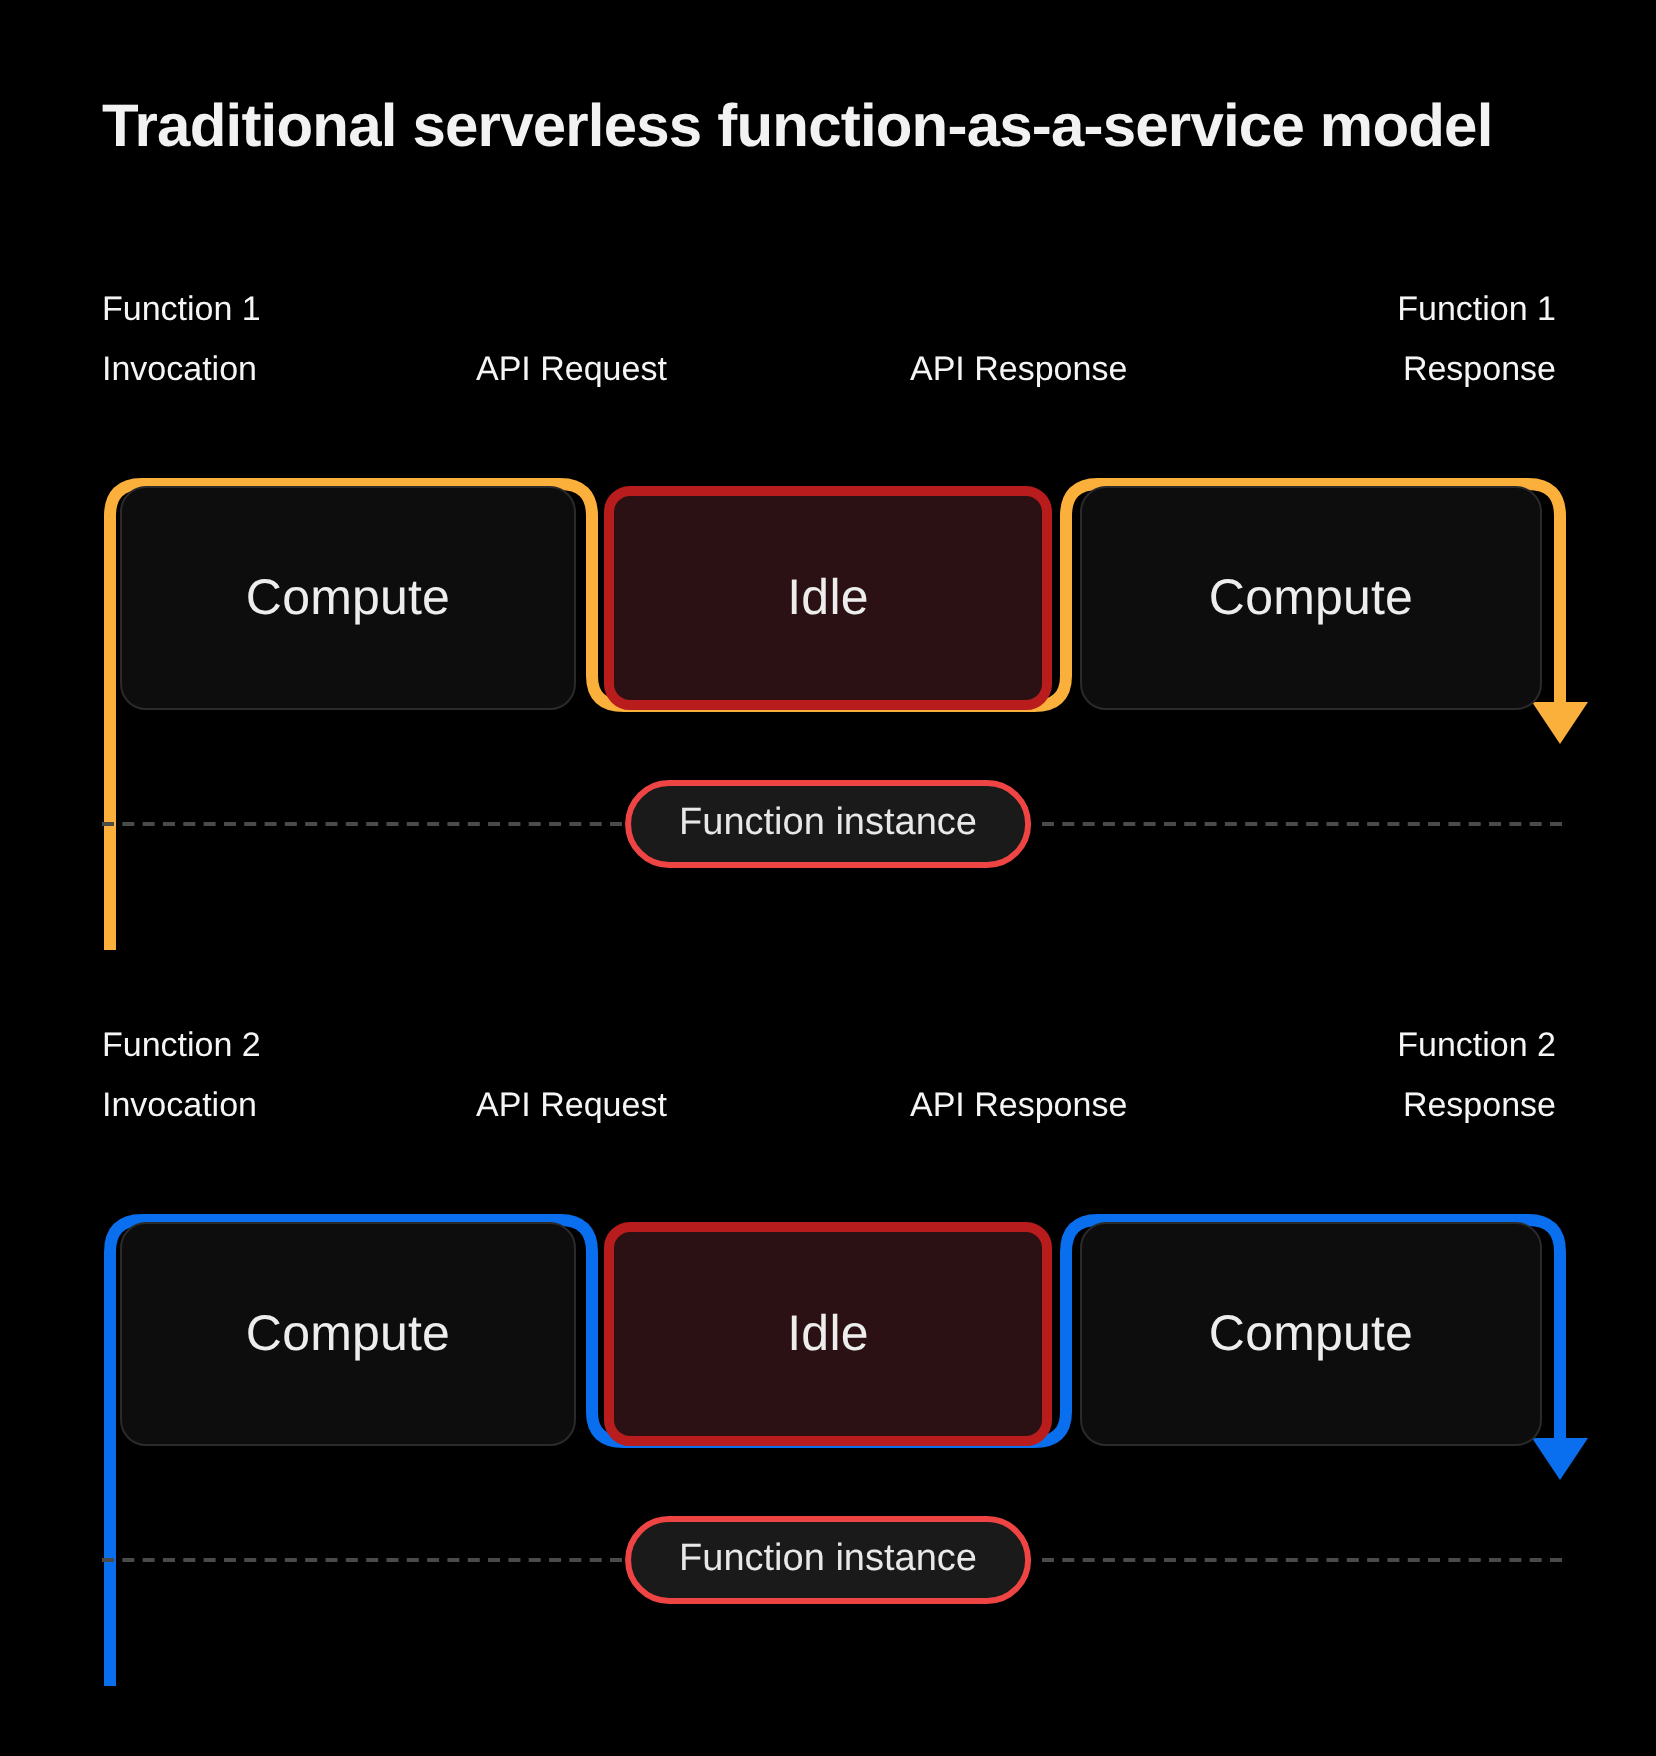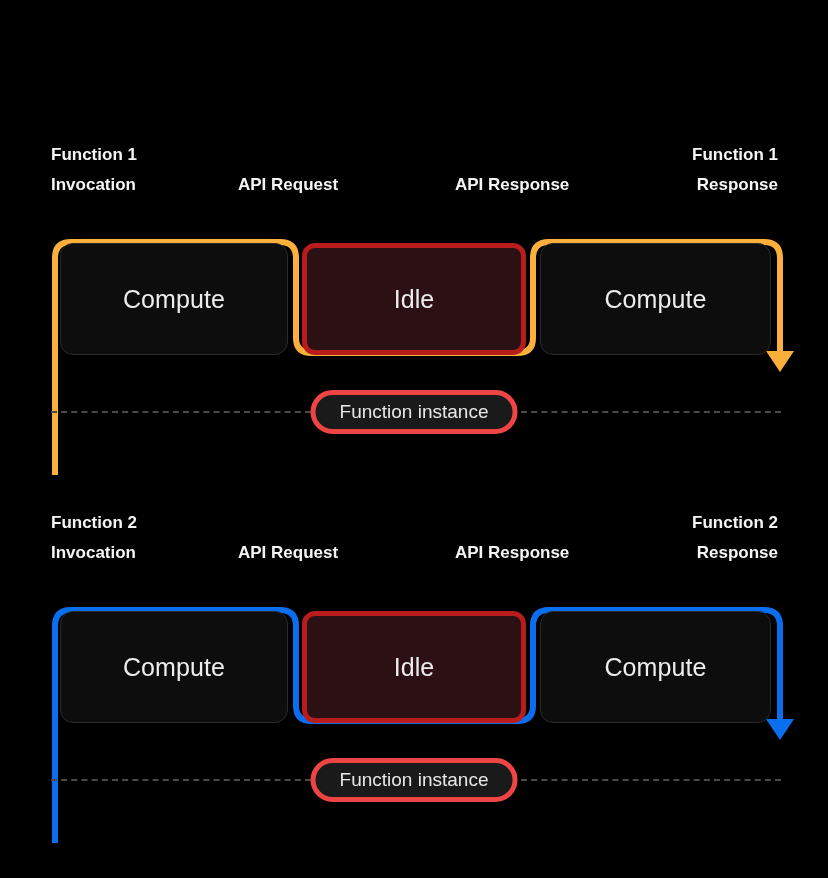--- a/index.html
+++ b/index.html
@@ -48,21 +48,21 @@
   .label-row {
     position: absolute;
     left: 0;
     top: 0;
     width: 828px;
     height: 62px;
   }
   .flow-label {
     position: absolute;
     font-size: 17px;
-    font-weight: 700;
+    font-weight: 400;
     line-height: 30px;
     color: #f5f5f5;
     white-space: nowrap;
   }
   .flow-label .l2 { display: block; }
   .flow-label.lbl-invocation { left: 51px; top: 5px; text-align: left; }
   .flow-label.lbl-request    { left: 238px; top: 35px; text-align: right; }
   .flow-label.lbl-response   { left: 455px; top: 35px; text-align: center; }
   .flow-label.lbl-fnresponse { right: 50px; top: 5px; text-align: right; }
 
@@ -133,35 +133,36 @@
 
   .instance-pill {
     position: absolute;
     left: 50%;
     top: 0;
     transform: translateX(-50%);
     height: 44px;
     padding: 0 24px;
     border-radius: 22px;
     background: #1a1a1a;
-    border: 5px solid #ef4444;
+    border: 3px solid #ef4444;
     display: flex;
     align-items: center;
     justify-content: center;
     font-size: 19px;
     color: #e8e8e8;
     white-space: nowrap;
     box-sizing: border-box;
   }
 </style>
 </head>
 <body>
 
 <div class="page">
 
+  <div class="title">Traditional serverless function-as-a-service model</div>
 
   <div class="flow-block block-1">
 
     <div class="label-row">
       <div class="flow-label lbl-invocation">
         <span class="l1">Function 1</span>
         <span class="l2">Invocation</span>
       </div>
       <div class="flow-label lbl-request">
         <span class="l2">API Request</span>

